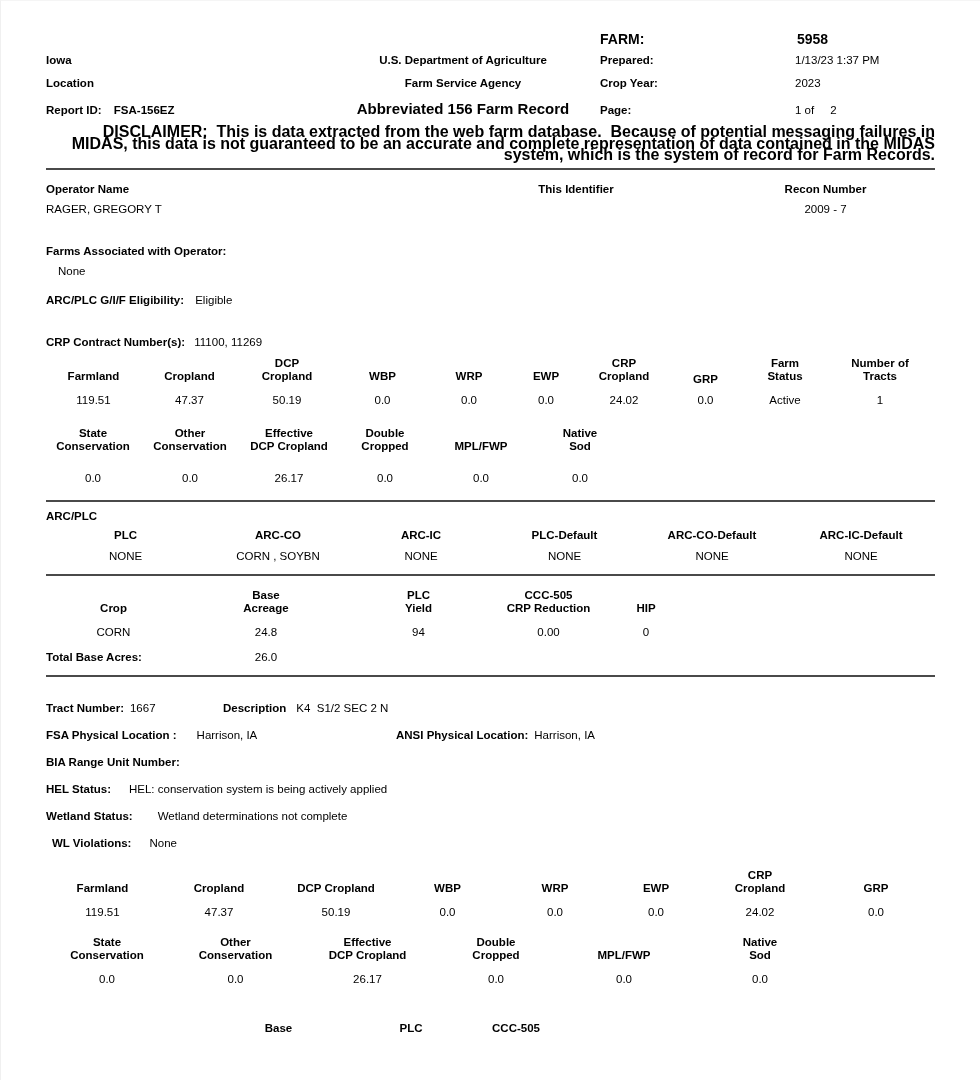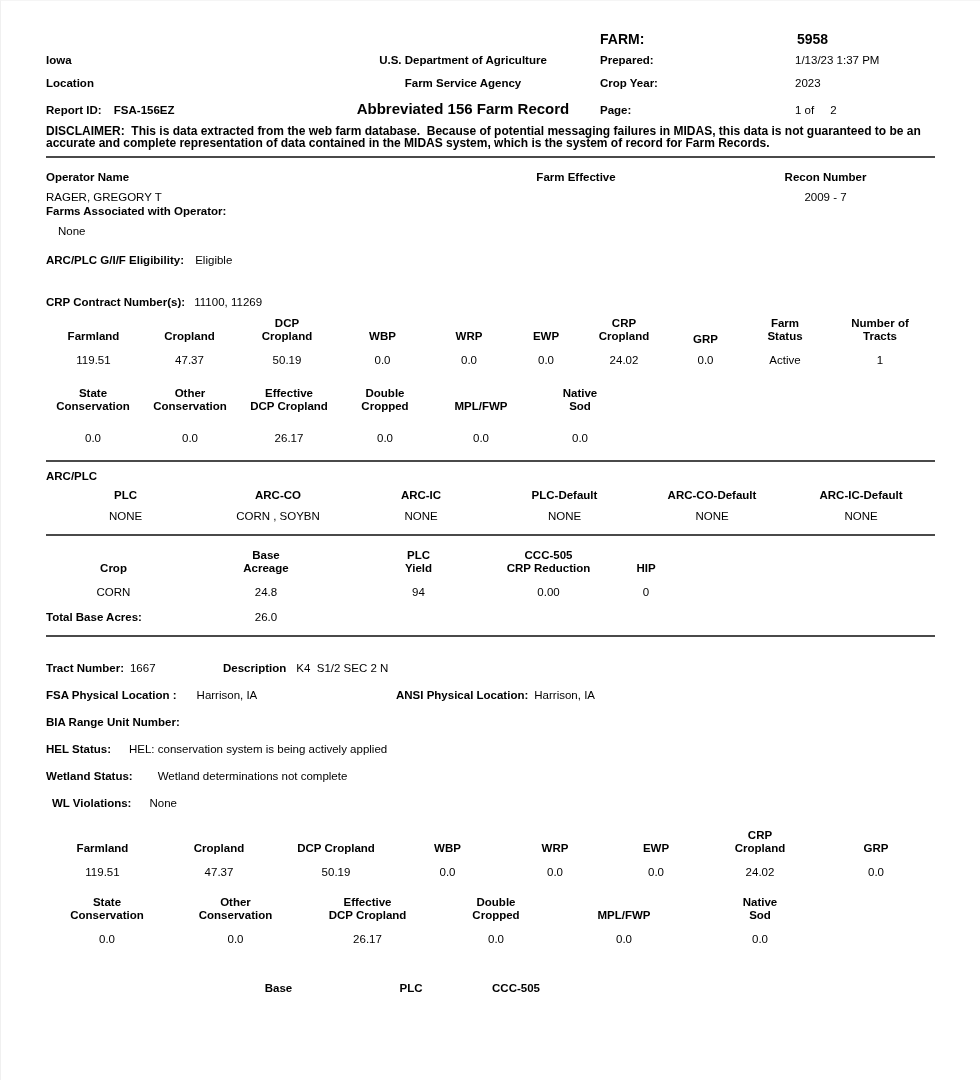--- a/index.html
+++ b/index.html
@@ -32,32 +32,33 @@
   .hval   { margin-left: 12px; }
   .farm-row { font-size: 14px; }
   .farm-row .hval { font-weight: bold; margin-left: 14px; }
   .doc-title { font-size: 15px; }
   .page-val2 { margin-left: 16px; }
   .rid-val { margin-left: 9px; font-weight: bold; }
 
   
   .disclaimer {
     margin-top: 3px;
-    font-size: 12px;
+    font-size: 16px;
     font-weight: bold;
     line-height: 11.5px;
+    text-align: right;
   }
   .rule { border: none; border-top: 2px solid #4a4a4a; margin-top: 7px; }
 
   
   .op-grid { display: grid; grid-template-columns: 390px 280px 1fr; margin-top: 13px; }
   .op-grid .c2 { text-align: center; }
   .op-grid .c3 { text-align: center; }
   .op-vals { margin-top: 8px; }
-  .farms-label { margin-top: 2px; }
+  .farms-label { margin-top: 30px; }
   .farms-val { margin-top: 8px; padding-left: 12px; }
   .elig-line { margin-top: 17px; }
   .elig-line .val { margin-left: 8px; }
   .crp-line { margin-top: 30px; }
   .crp-line .val { margin-left: 6px; }
 
   
   table { border-collapse: collapse; table-layout: fixed; width: 890px; }
   th, td { padding: 0; font-size: 11.5px; text-align: center; }
   th { font-weight: bold; vertical-align: bottom; white-space: pre-line; line-height: 13px; }
@@ -146,21 +147,21 @@
         <span class="page-val2">2</span>
       </div>
     </div>
   </div>
 
   <div class="disclaimer pre">DISCLAIMER:  This is data extracted from the web farm database.  Because of potential messaging failures in MIDAS, this data is not guaranteed to be an accurate and complete representation of data contained in the MIDAS system, which is the system of record for Farm Records.</div>
   <hr class="rule">
 
   <div class="op-grid b">
     <div class="c1">Operator Name</div>
-    <div class="c2">Farm Effective</div>
+    <div class="c2">This Identifier</div>
     <div class="c3">Recon Number</div>
   </div>
   <div class="op-grid op-vals">
     <div class="c1">RAGER, GREGORY T</div>
     <div class="c2"></div>
     <div class="c3">2009 - 7</div>
   </div>
 
   <div class="farms-label b">Farms Associated with Operator:</div>
   <div class="farms-val">None</div>

